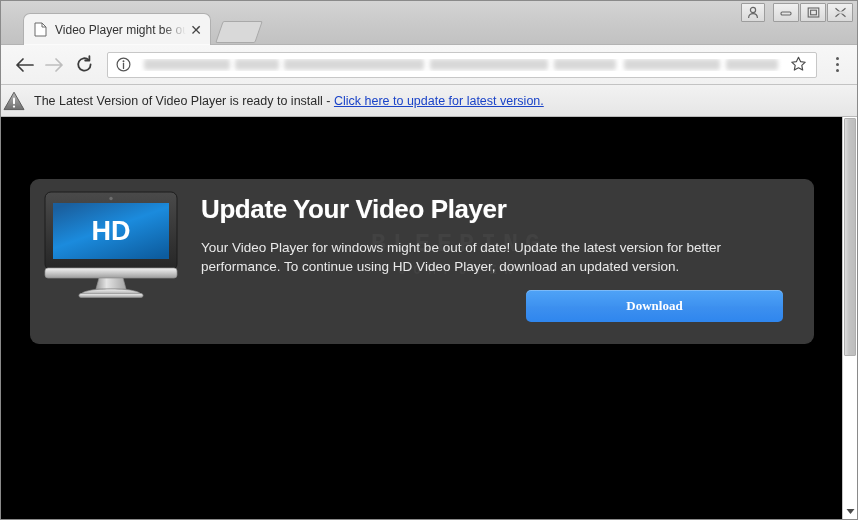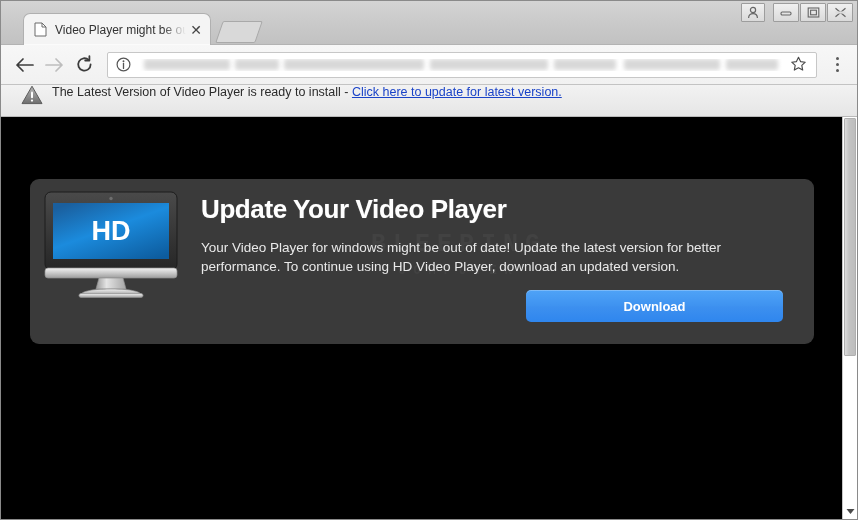--- a/index.html
+++ b/index.html
@@ -104,21 +104,21 @@
     flex:0 0 auto; width:24px; height:28px; display:flex; flex-direction:column;
     align-items:center; justify-content:center; gap:3px; cursor:pointer; margin-left:2px;
   }
   #menu-btn i { width:3px; height:3px; background:#5a5a5a; border-radius:50%; display:block; }
 
   
   #infobar {
     position:relative; height:32px;
     background:linear-gradient(to bottom,#f2f2f2 0%,#e6e6e6 100%);
     border-bottom:1px solid #b9b9b9;
-    display:flex; padding:0 20px;
+    display:flex; align-items:center; padding:0 2px;
   }
   #infobar .warn-icon { flex:0 0 auto; width:22px; height:20px; margin-right:9px; }
   #infobar .txt { font-size:12.5px; color:#2b2b2b; white-space:nowrap; }
   #infobar .txt a { color:#1a43c8; text-decoration:underline; }
 
   
   #viewport {
     position:relative; height:calc(520px - 44px - 40px - 32px - 2px);
     background:#000; overflow:hidden;
   }
@@ -160,21 +160,21 @@
   }
   #dlg-desc {
     margin-top:14px; font-size:13.5px; color:#e9e9e9;
     line-height:19px; max-width:545px;
   }
   #download-btn {
     position:absolute; right:30px; top:110px; width:257px; height:32px;
     border-radius:5px; border:none; cursor:pointer;
     background:linear-gradient(to bottom,#4fa3f7 0%,#3f93f0 48%,#3d90ef 52%,#2f86ee 100%);
     color:#fff; font-size:13px; font-weight:bold;
-    font-family:Liberation Sans, sans-serif;
+    font-family:Liberation Serif, serif;
     display:flex; align-items:center; justify-content:center;
     box-shadow:0 1px 0 rgba(255,255,255,.25) inset;
   }
 
   
   #watermark {
     position:absolute; left:340px; top:52px;
     font-size:25px; font-weight:bold; letter-spacing:7px;
     color:rgba(255,255,255,.045); line-height:25px;
     text-align:center; pointer-events:none; user-select:none;font-family:Liberation Mono, monospace;

